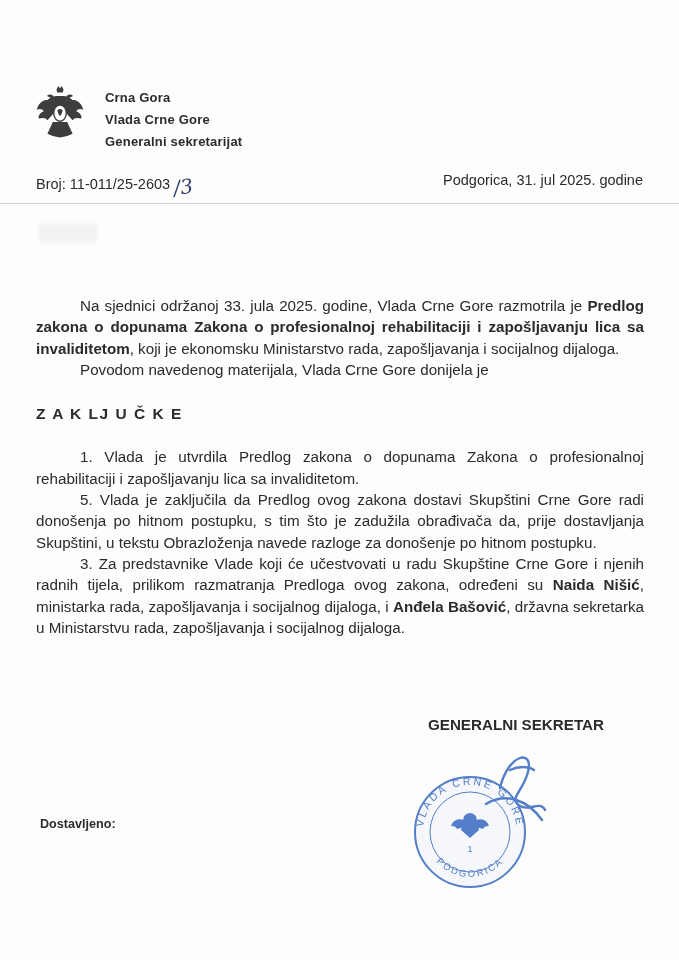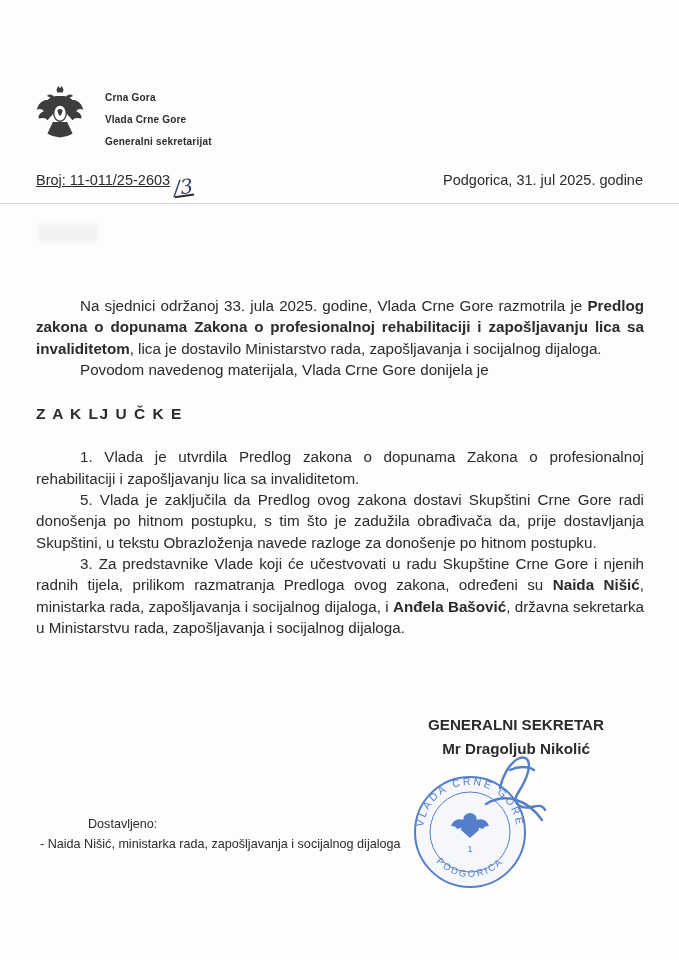--- a/index.html
+++ b/index.html
@@ -12,25 +12,25 @@
     background: #fdfdfc;
     font-family: "Liberation Sans", sans-serif;
     color: #2b2b2b;
     overflow: hidden;
     box-shadow: 0 0 4px rgba(0,0,0,.25);
   }
 
   
   .letterhead { position: absolute; top: 84px; left: 33px; display: flex; gap: 18px; align-items: flex-start; }
   .coat-of-arms { width: 54px; height: 60px; }
-  .org-lines { font-weight: bold; font-size: 10px; line-height: 22px; padding-top: 3px; letter-spacing: .2px; }
+  .org-lines { font-weight: bold; font-size: 13px; line-height: 22px; padding-top: 3px; letter-spacing: .2px; }
 
   
   .meta-row { position: absolute; top: 172px; left: 36px; right: 36px; display: flex; justify-content: space-between; font-size: 14.5px; }
-  .doc-number { display: flex; align-items: flex-start; text-decoration: underline; }
+  .doc-number { display: flex; align-items: center; }
   .handwritten-no {
     font-family: "DejaVu Serif", serif;
     font-style: italic;
     font-size: 20px;
     color: #32406e;
     transform: rotate(-8deg) translateY(3px);
     display: inline-block;
     margin-left: 3px;
   }
   .divider { position: absolute; top: 203px; left: 0; width: 100%; border-top: 1px solid #d2d2d2; }
@@ -49,21 +49,21 @@
   }
 
   
   .signature-block { position: absolute; top: 713px; left: 405px; width: 222px; text-align: center; font-weight: bold; font-size: 15.2px; line-height: 24px; }
 
   
   .stamp { position: absolute; top: 740px; left: 382px; width: 215px; height: 175px; pointer-events: none; }
 
   
   .distribution { position: absolute; top: 817px; left: 40px; font-size: 12.6px; line-height: 15.8px; }
-  .dist-label { font-weight: normal; margin-bottom: 4px; margin-left: 48px; }
+  .dist-label { font-weight: bold; margin-bottom: 4px; }
 </style>
 </head>
 <body>
 
 <div class="page">
 
   <header class="letterhead">
     <div class="coat-of-arms">
       <svg viewBox="0 0 60 64" width="54" height="60" aria-hidden="true">
         <g fill="#3d3d3d">
@@ -91,31 +91,30 @@
       <span>Broj: 11-011/25-2603</span>
       <span class="handwritten-no">/3</span>
     </div>
     <div>Podgorica, 31. jul 2025. godine</div>
   </div>
 
   <div class="divider"></div>
   <div class="smudge"></div>
 
   <main>
-    <p class="para"><span>Na sjednici održanoj 33. jula 2025. godine, Vlada Crne Gore razmotrila je </span><strong>Predlog zakona o dopunama Zakona o profesionalnoj rehabilitaciji i zapošljavanju lica sa invaliditetom</strong><span>, lica je dostavilo Ministarstvo rada, zapošljavanja i socijalnog dijaloga.</span></p>
+    <p class="para"><span>Na sjednici održanoj 33. jula 2025. godine, Vlada Crne Gore razmotrila je </span><strong>Predlog zakona o dopunama Zakona o profesionalnoj rehabilitaciji i zapošljavanju lica sa invaliditetom</strong><span>, koji je ekonomsku Ministarstvo rada, zapošljavanja i socijalnog dijaloga.</span></p>
     <p class="para">Povodom navedenog materijala, Vlada Crne Gore donijela je</p>
     <h2 class="conclusions-heading">Z A K LJ U Č K E</h2>
     <p class="para">1. Vlada je utvrdila Predlog zakona o dopunama Zakona o profesionalnoj rehabilitaciji i zapošljavanju lica sa invaliditetom.</p>
     <p class="para">5. Vlada je zaključila da Predlog ovog zakona dostavi Skupštini Crne Gore radi donošenja po hitnom postupku, s tim što je zadužila obrađivača da, prije dostavljanja Skupštini, u tekstu Obrazloženja navede razloge za donošenje po hitnom postupku.</p>
     <p class="para"><span>3. Za predstavnike Vlade koji će učestvovati u radu Skupštine Crne Gore i njenih radnih tijela, prilikom razmatranja Predloga ovog zakona, određeni su </span><strong>Naida Nišić</strong><span>, ministarka rada, zapošljavanja i socijalnog dijaloga, i </span><strong>Anđela Bašović</strong><span>, državna sekretarka u Ministarstvu rada, zapošljavanja i socijalnog dijaloga.</span></p>
   </main>
 
   <div class="signature-block">
     <div>GENERALNI SEKRETAR</div>
-    <div>Mr Dragoljub Nikolić</div>
   </div>
 
   <div class="stamp">
     <svg viewBox="0 0 215 175" width="215" height="175" aria-hidden="true">
       <g opacity="0.82">
         <circle cx="88" cy="92" r="55" fill="rgba(80,130,210,0.06)" stroke="#2f63c0" stroke-width="2"></circle>
         <circle cx="88" cy="92" r="40" fill="none" stroke="#2f63c0" stroke-width="1"></circle>
         <defs>
           <path id="arcTop" d="M 41 92 A 47 47 0 1 1 135 92"></path>
           <path id="arcBottom" d="M 50 116 A 45 45 0 0 0 126 116"></path>
@@ -136,16 +135,15 @@
           <path d="M118 48 C 126 14, 152 8, 146 32 C 141 52, 126 58, 138 66 C 147 72, 158 60, 163 70"></path>
           <path d="M104 64 C 124 52, 146 60, 160 80"></path>
           <path d="M128 30 C 136 26, 146 26, 152 30"></path>
         </g>
       </g>
     </svg>
   </div>
 
   <footer class="distribution">
     <div class="dist-label">Dostavljeno:</div>
-    <div class="dist-item">- Naida Nišić, ministarka rada, zapošljavanja i socijalnog dijaloga</div>
   </footer>
 
 </div>
 
 </body></html>

